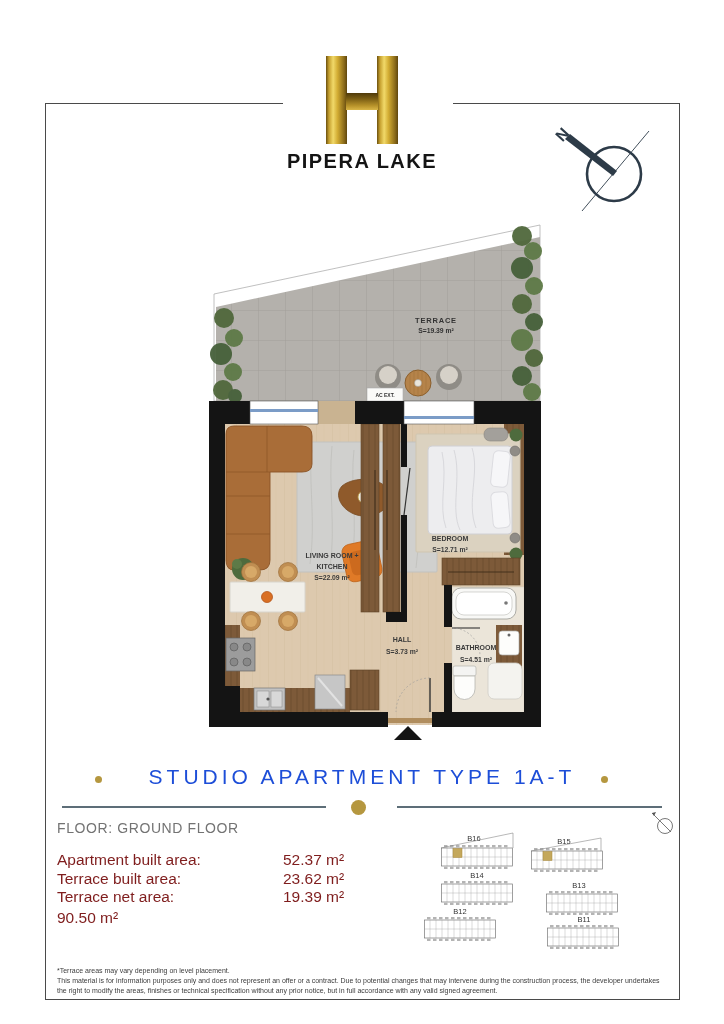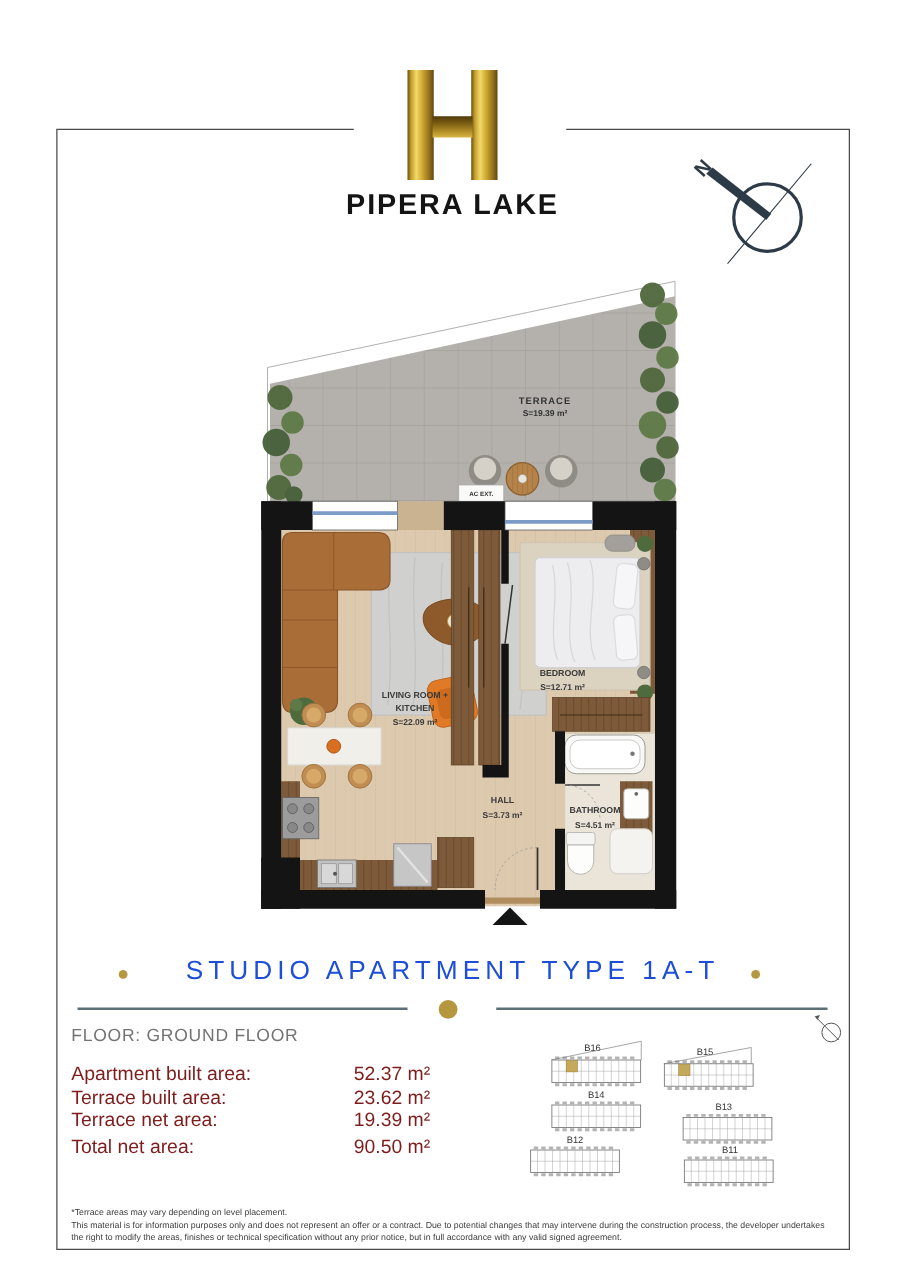--- a/index.html
+++ b/index.html
@@ -8,21 +8,21 @@
   
   #frame{left:45px;top:103px;width:633px;height:895px;border:1px solid #4a4a4a;}
   #frame-mask{left:283px;top:97px;width:170px;height:12px;background:#fff;}
   
   #logo{left:326px;top:56px;width:72px;height:88px;}
   .hbar{position:absolute;top:0;width:21px;height:88px;
     background:linear-gradient(90deg,#6b500f 0%,#c59f2e 14%,#f1d969 34%,#d2ac33 55%,#8a6a1a 86%,#5f460e 100%);}
   .hbar.left{left:0;} .hbar.right{right:0;}
   #hcross{position:absolute;left:20px;top:37px;width:32px;height:17px;
     background:linear-gradient(180deg,#4f3a0a 0%,#7c5f14 35%,#b8932a 75%,#d9b647 100%);}
-  #brand-name{left:212px;top:150px;width:300px;text-align:center;font-size:23px;font-weight:bold;letter-spacing:1.5px;color:#141414;}
+  #brand-name{left:212px;top:150px;width:300px;text-align:center;font-size:20px;font-weight:bold;letter-spacing:1.5px;color:#141414;}
   
   #compass{left:552px;top:118px;width:115px;height:105px;}
   
   #plan{left:204px;top:220px;width:348px;height:522px;font-weight:bold;}
   
   #main-title{left:62px;top:765px;width:600px;text-align:center;font-size:21px;letter-spacing:4px;color:#1d4ed8;font-weight:400;}
   .title-dot{width:7px;height:7px;border-radius:50%;background:#b5973f;}
   #dot-l{left:95px;top:776px;} #dot-r{left:601px;top:776px;}
   .divider{top:806px;height:2px;background:#5d6e78;}
   #div-l{left:62px;width:264px;} #div-r{left:397px;width:265px;}
@@ -289,21 +289,20 @@
   </div>
   <div class="arow">
     <span class="al">Terrace built area:</span>
     <span class="av">23.62 m²</span>
   </div>
   <div class="arow">
     <span class="al">Terrace net area:</span>
     <span class="av">19.39 m²</span>
   </div>
   <div class="arow" style="margin-top:2px;">
-    <span class="al">Total net area:</span>
     <span class="av">90.50 m²</span>
   </div>
 </div>
 
 <div class="abs" id="bld">
 <svg width="270" height="160" viewBox="0 0 270 160">
   <defs>
     <g id="bsym">
       <rect x="1.5" y="4" width="71" height="18" fill="#ffffff" stroke="#777" stroke-width="0.7"></rect>
       <path d="M7 4V22 M13 4V22 M19 4V22 M25 4V22 M31 4V22 M37 4V22 M43 4V22 M49 4V22 M55 4V22 M61 4V22 M67 4V22" stroke="#999" stroke-width="0.35"></path>

